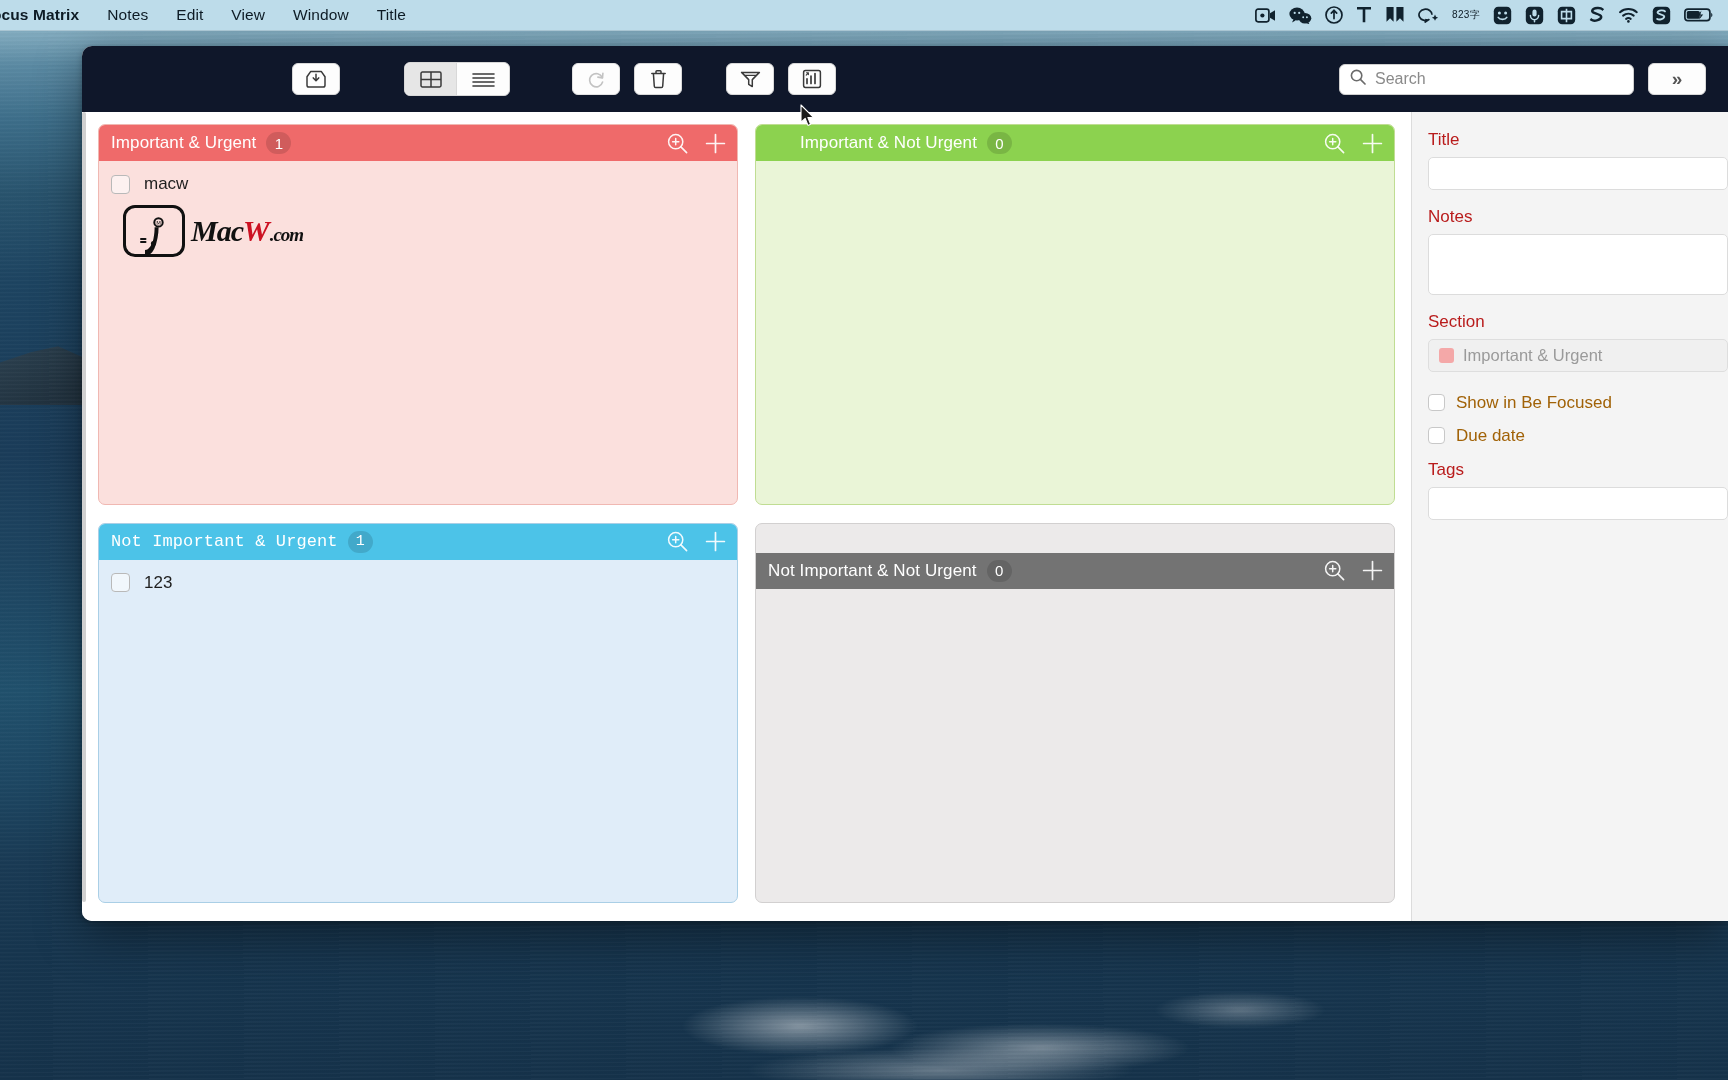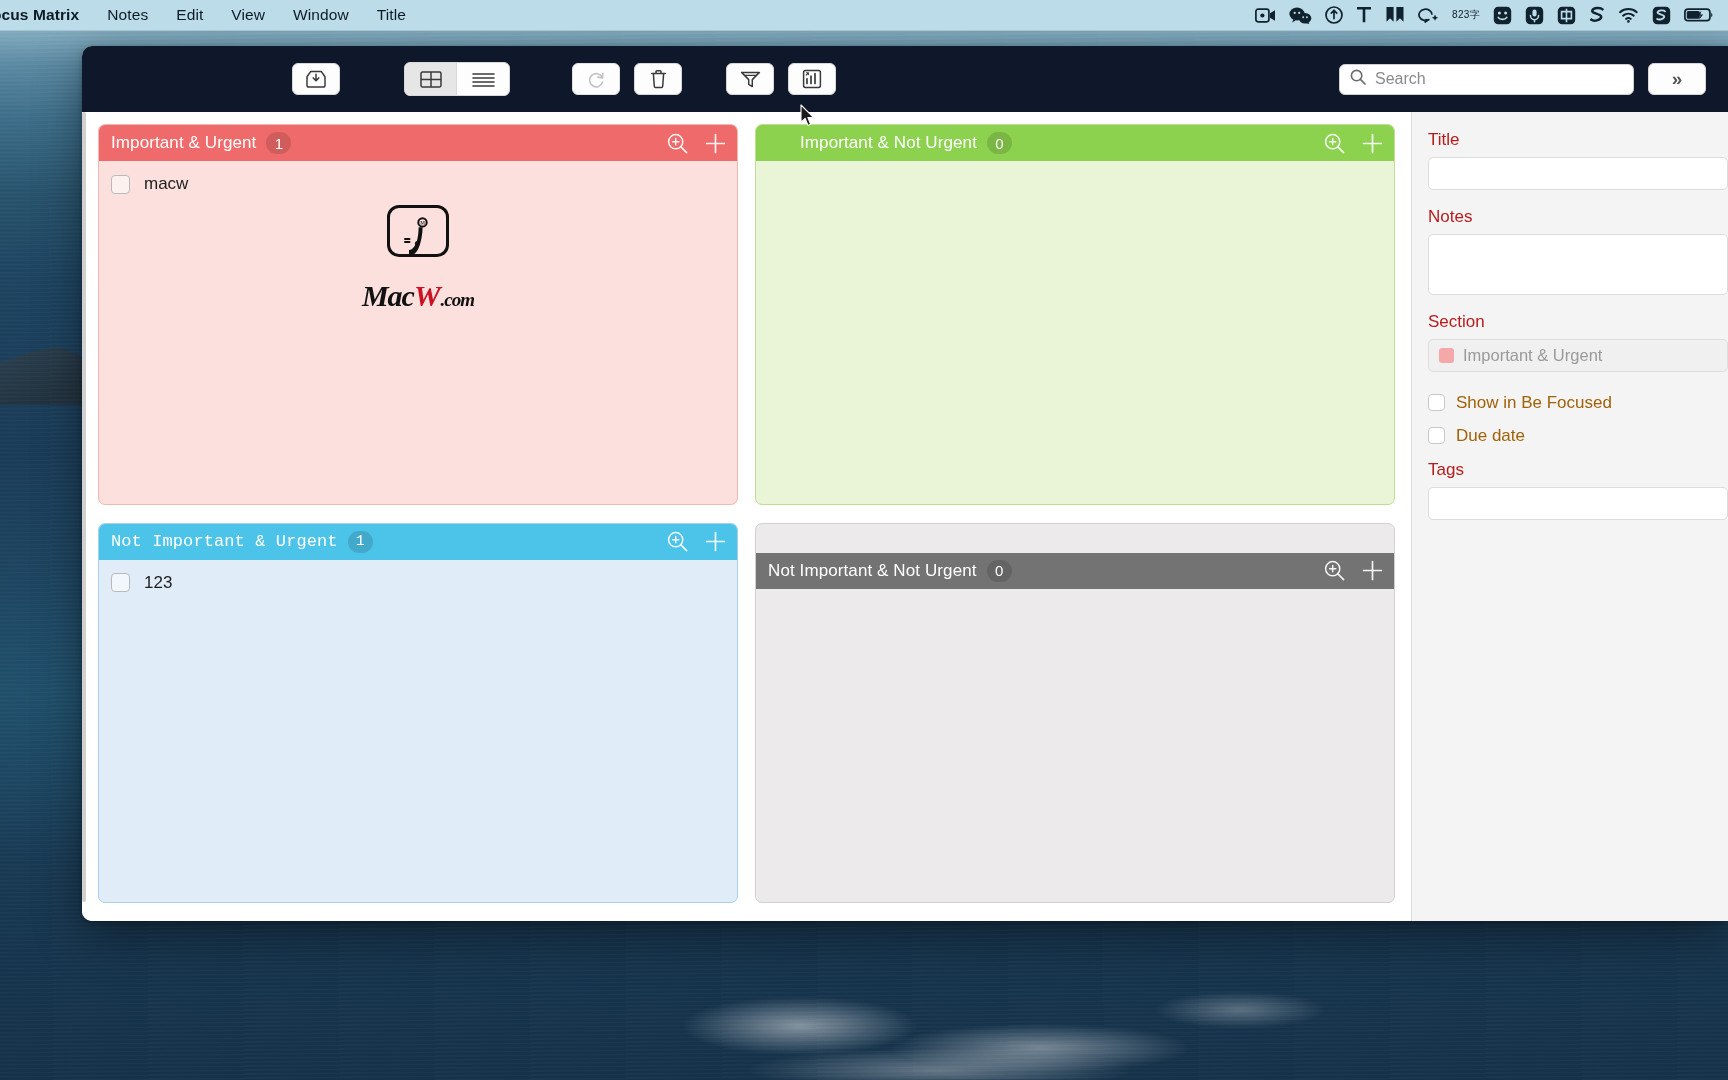--- a/index.html
+++ b/index.html
@@ -289,21 +289,21 @@
   .task-check {
     width: 19px; height: 19px;
     border: 1.6px solid #b9b9b9;
     border-radius: 4px;
     background: rgba(255,255,255,.55);
     flex: 0 0 19px;
   }
   .task-title { font-size: 17px; color: #1e1e1e; }
 
   .attachment { padding: 6px 12px 6px 24px; }
-  .macw-logo { display: flex; align-items: center; gap: 22px; flex-direction: column; }
+  .macw-logo { display: flex; align-items: center; gap: 6px; }
   .macw-mark {
     width: 62px; height: 52px;
     border: 3.5px solid #111;
     border-radius: 12px;
     position: relative;
     background: transparent;
   }
   .macw-mark .figure {
     position: absolute;
     left: 14px; top: 9px;

